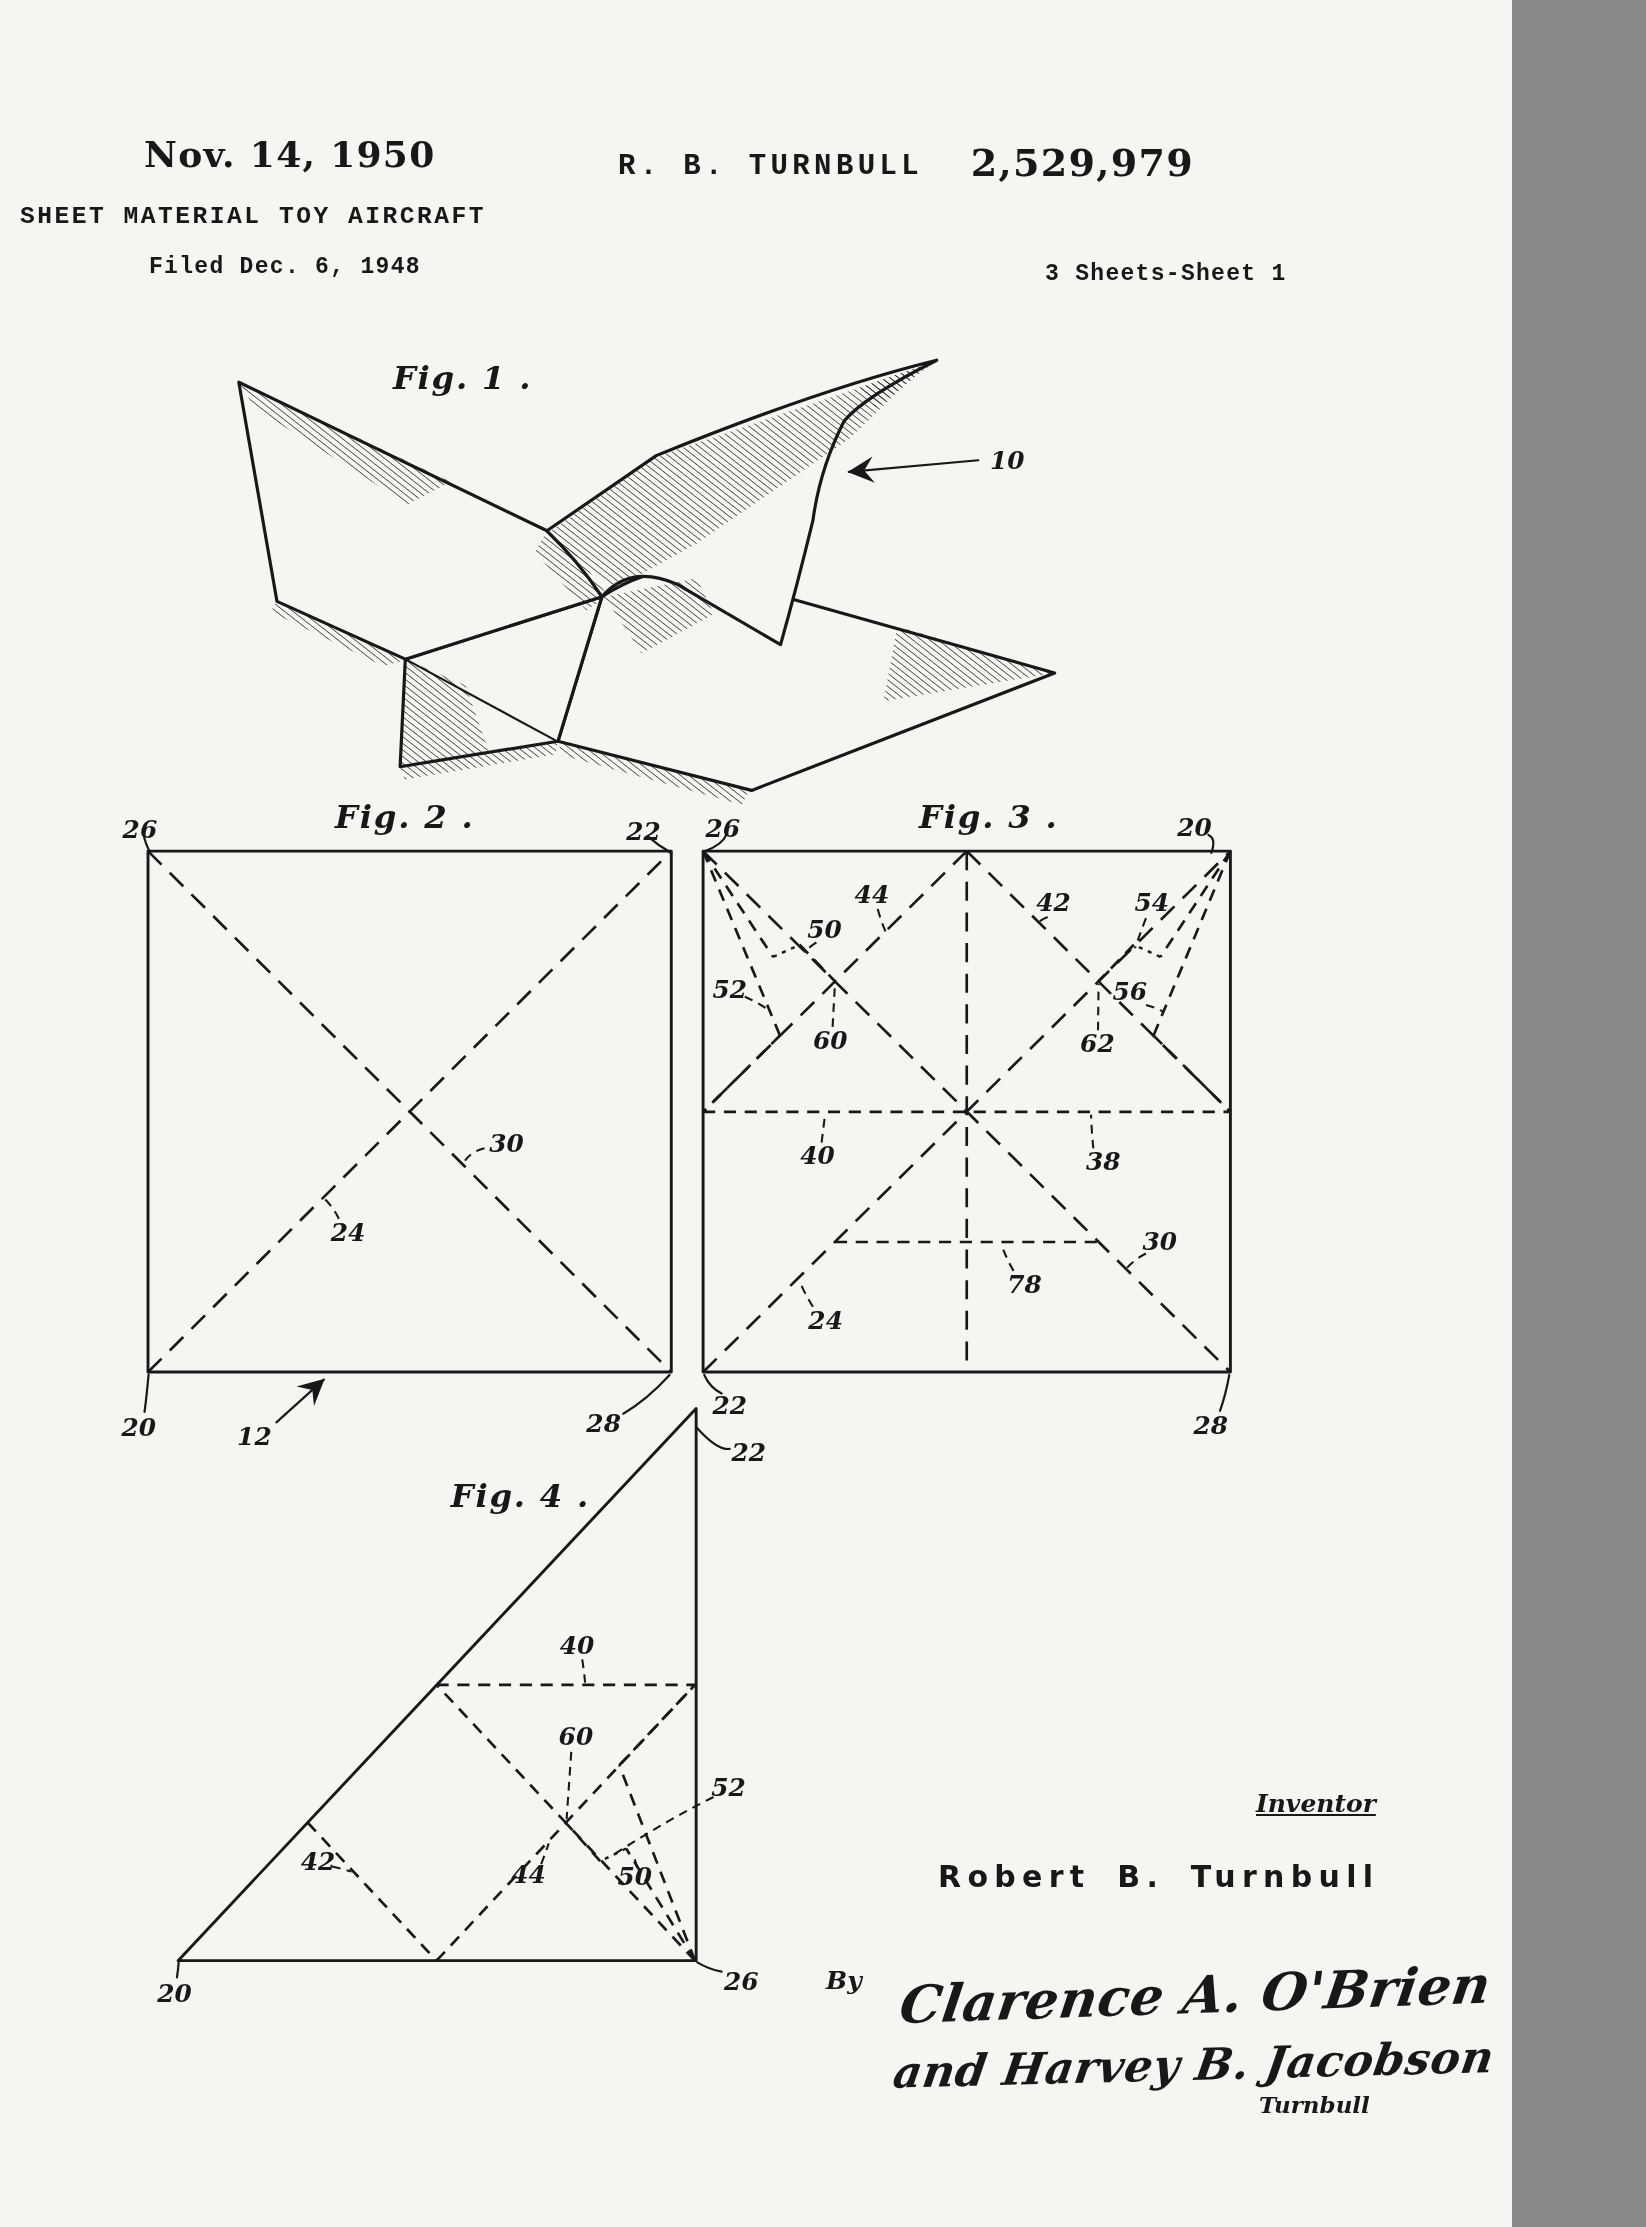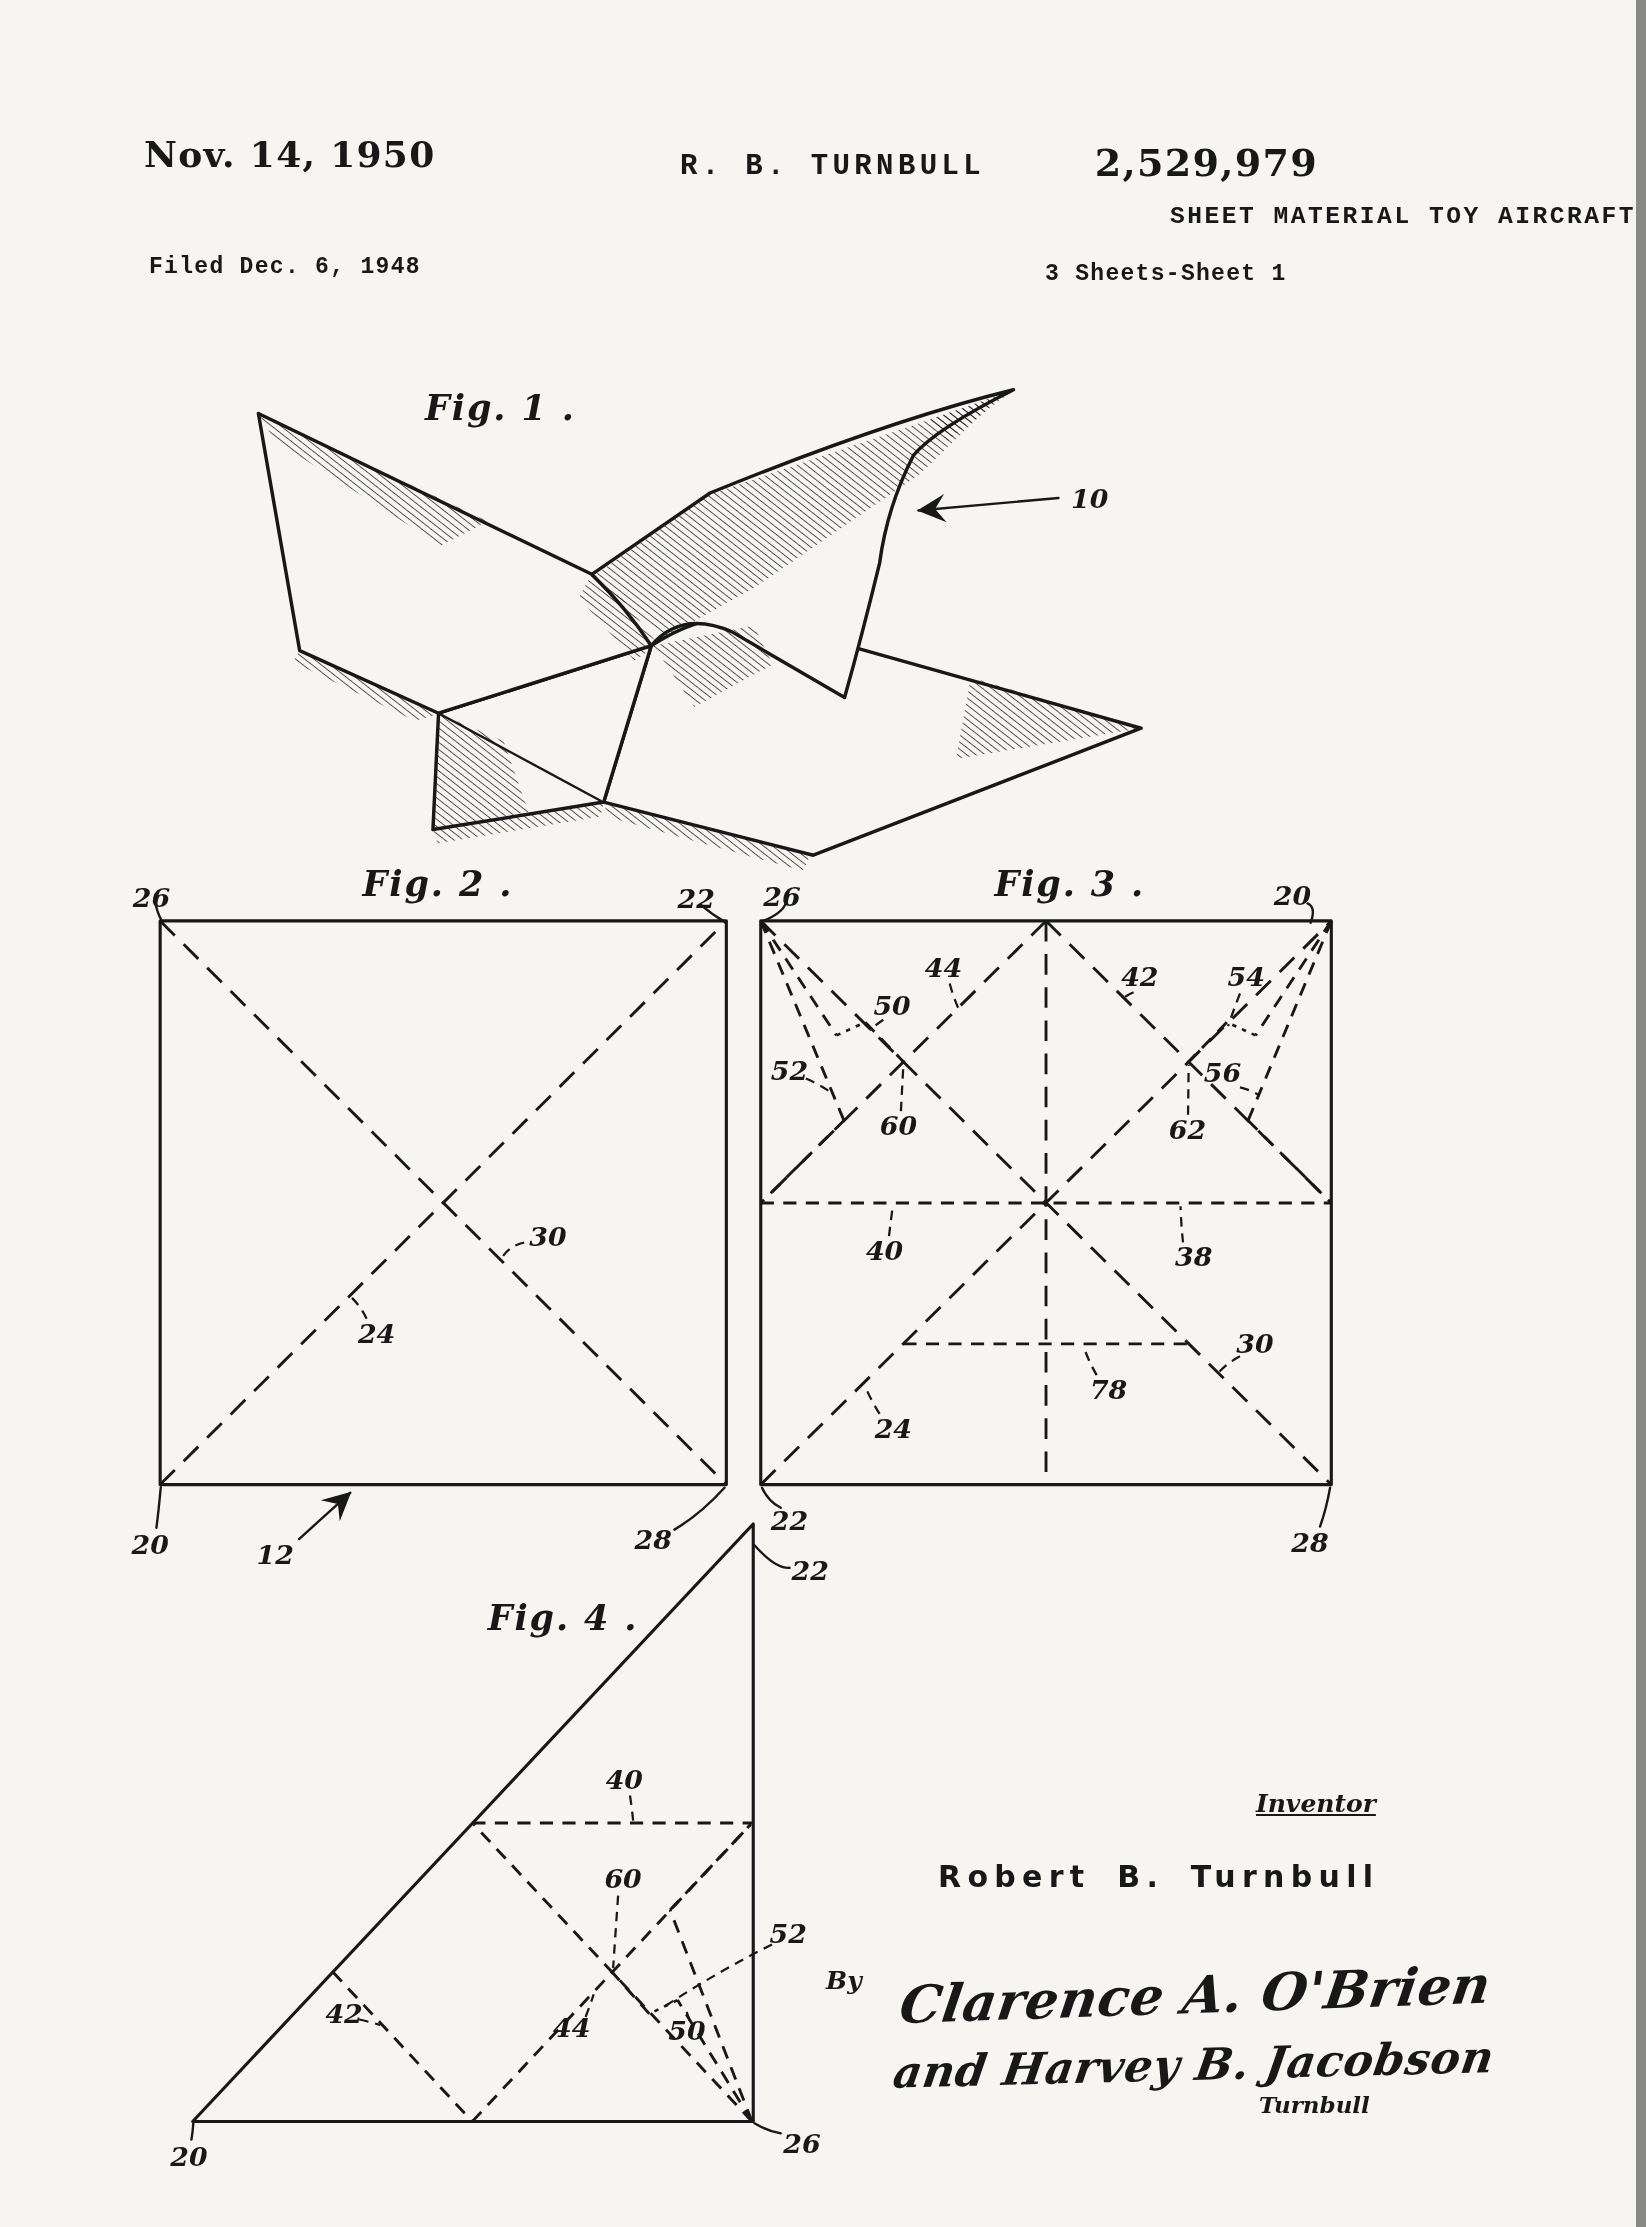--- a/index.html
+++ b/index.html
@@ -1,28 +1,28 @@
 <!DOCTYPE html>
 <html style="font-size:10px"><head>
 <meta charset="utf-8">
 <style>
   html,body{margin:0;padding:0;background:#888;}
   .paper{
     position:relative;
-    width:1636px;height:2227px;
+    width:1512px;height:2227px;
     background:#f7f5f1;
     font-family:"Liberation Sans",sans-serif;
     color:#181818;
     overflow:hidden;
   }
   .t{position:absolute;white-space:nowrap;color:#181818;}
   .h-date{left:144px;top:133px;font:700 36px "DejaVu Serif",serif;letter-spacing:1.3px;}
   .h-number{right:318px;top:130px;font:700 38px "DejaVu Serif",serif;letter-spacing:1.3px;margin-top:10px;}
   .h-name{left:2px;right:0;top:150px;text-align:center;font:700 29px "Liberation Mono",monospace;letter-spacing:4.4px;padding-left:27px;}
-  .h-title{left:0;right:0;top:203px;text-align:right;font:700 24.6px "Liberation Mono",monospace;letter-spacing:2.5px;}
+  .h-title{left:0;right:0;top:203px;text-align:left;font:700 24.6px "Liberation Mono",monospace;letter-spacing:2.5px;padding-left:20px;}
   .h-filed{left:149px;top:254px;font:700 23px "Liberation Mono",monospace;letter-spacing:1.3px;}
   .h-sheets{left:1045px;top:261px;font:700 23px "Liberation Mono",monospace;letter-spacing:1.3px;}
 
   .sig-inventor{left:1256px;top:1789px;font:italic 700 25px "DejaVu Serif",serif;text-decoration:underline;}
   .sig-name{left:938px;top:1859px;font:600 30px "DejaVu Sans",sans-serif;letter-spacing:6.3px;word-spacing:10px;text-align:center;}
   .sig-by{left:826px;top:1966px;font:italic 700 25px "DejaVu Serif",serif;}
   .sig-script1{left:902px;top:1964px;font:italic 700 52px "DejaVu Serif",serif;transform:skewX(-10deg) rotate(-2deg);letter-spacing:0.6px;}
   .sig-script2{left:895px;top:2039px;font:italic 700 44px "DejaVu Serif",serif;transform:skewX(-10deg) rotate(-1.5deg);letter-spacing:0.6px;}
   .sig-attorneys{left:1259px;top:2091px;font:italic 700 23px "DejaVu Serif",serif;}
 

